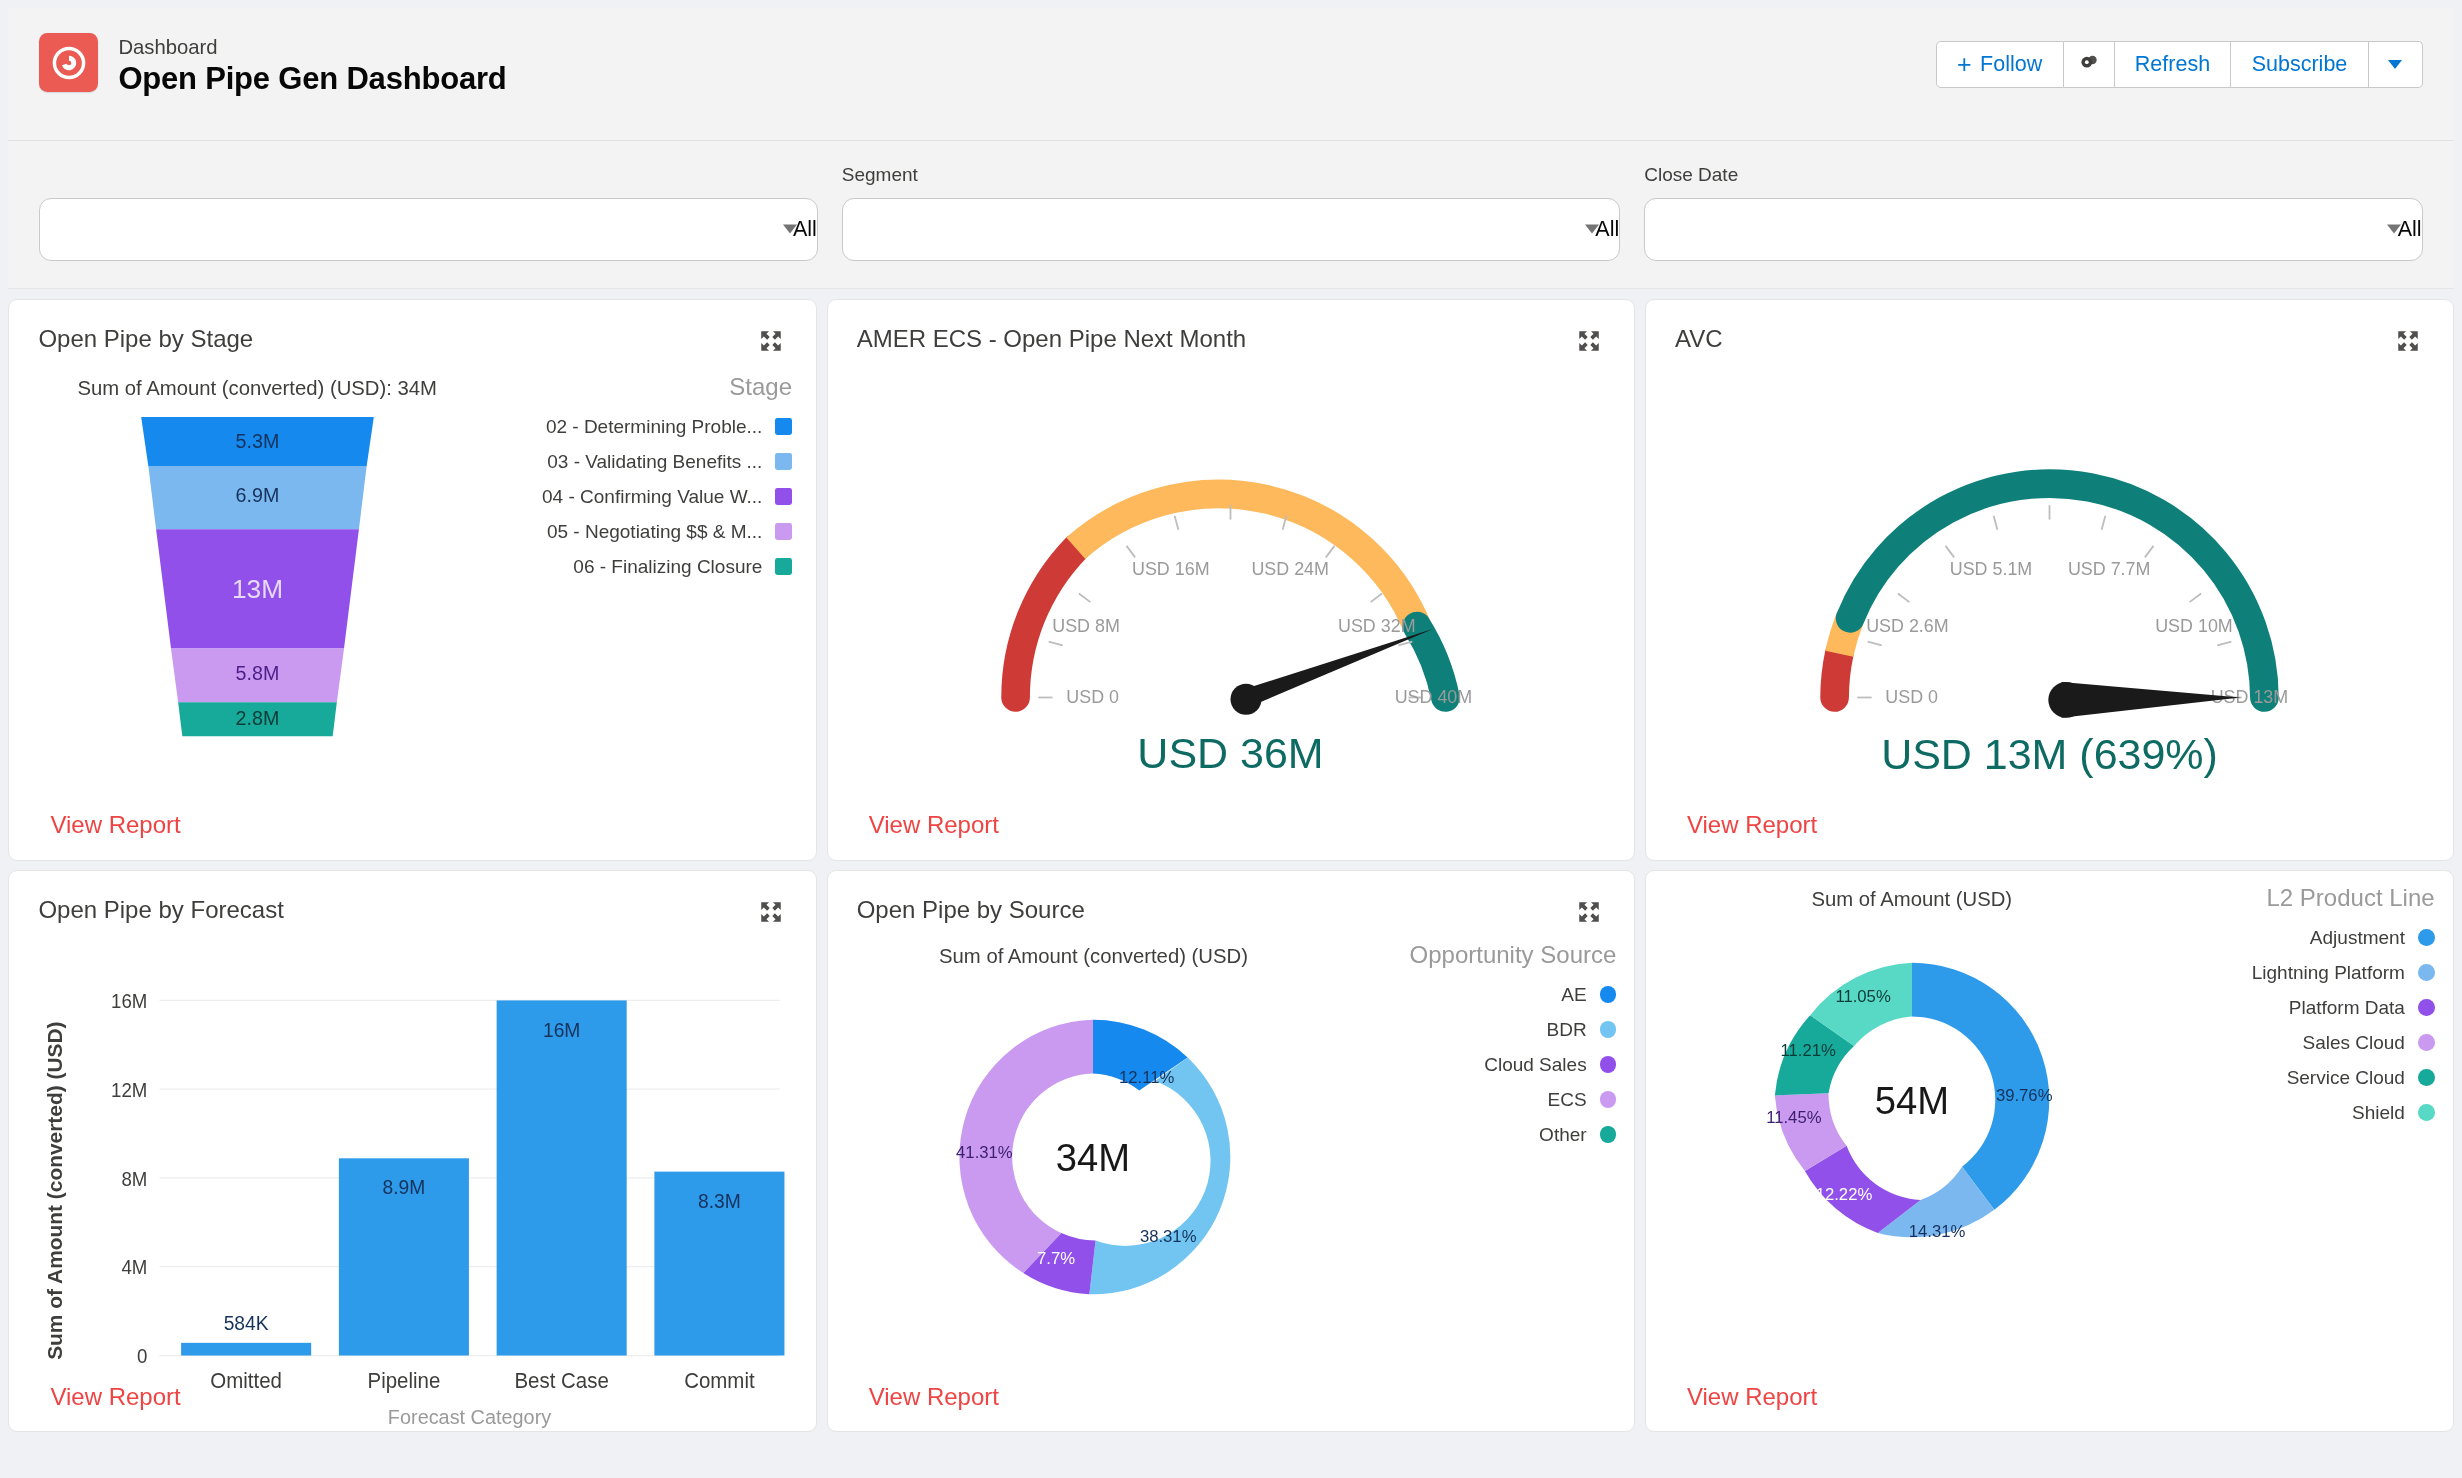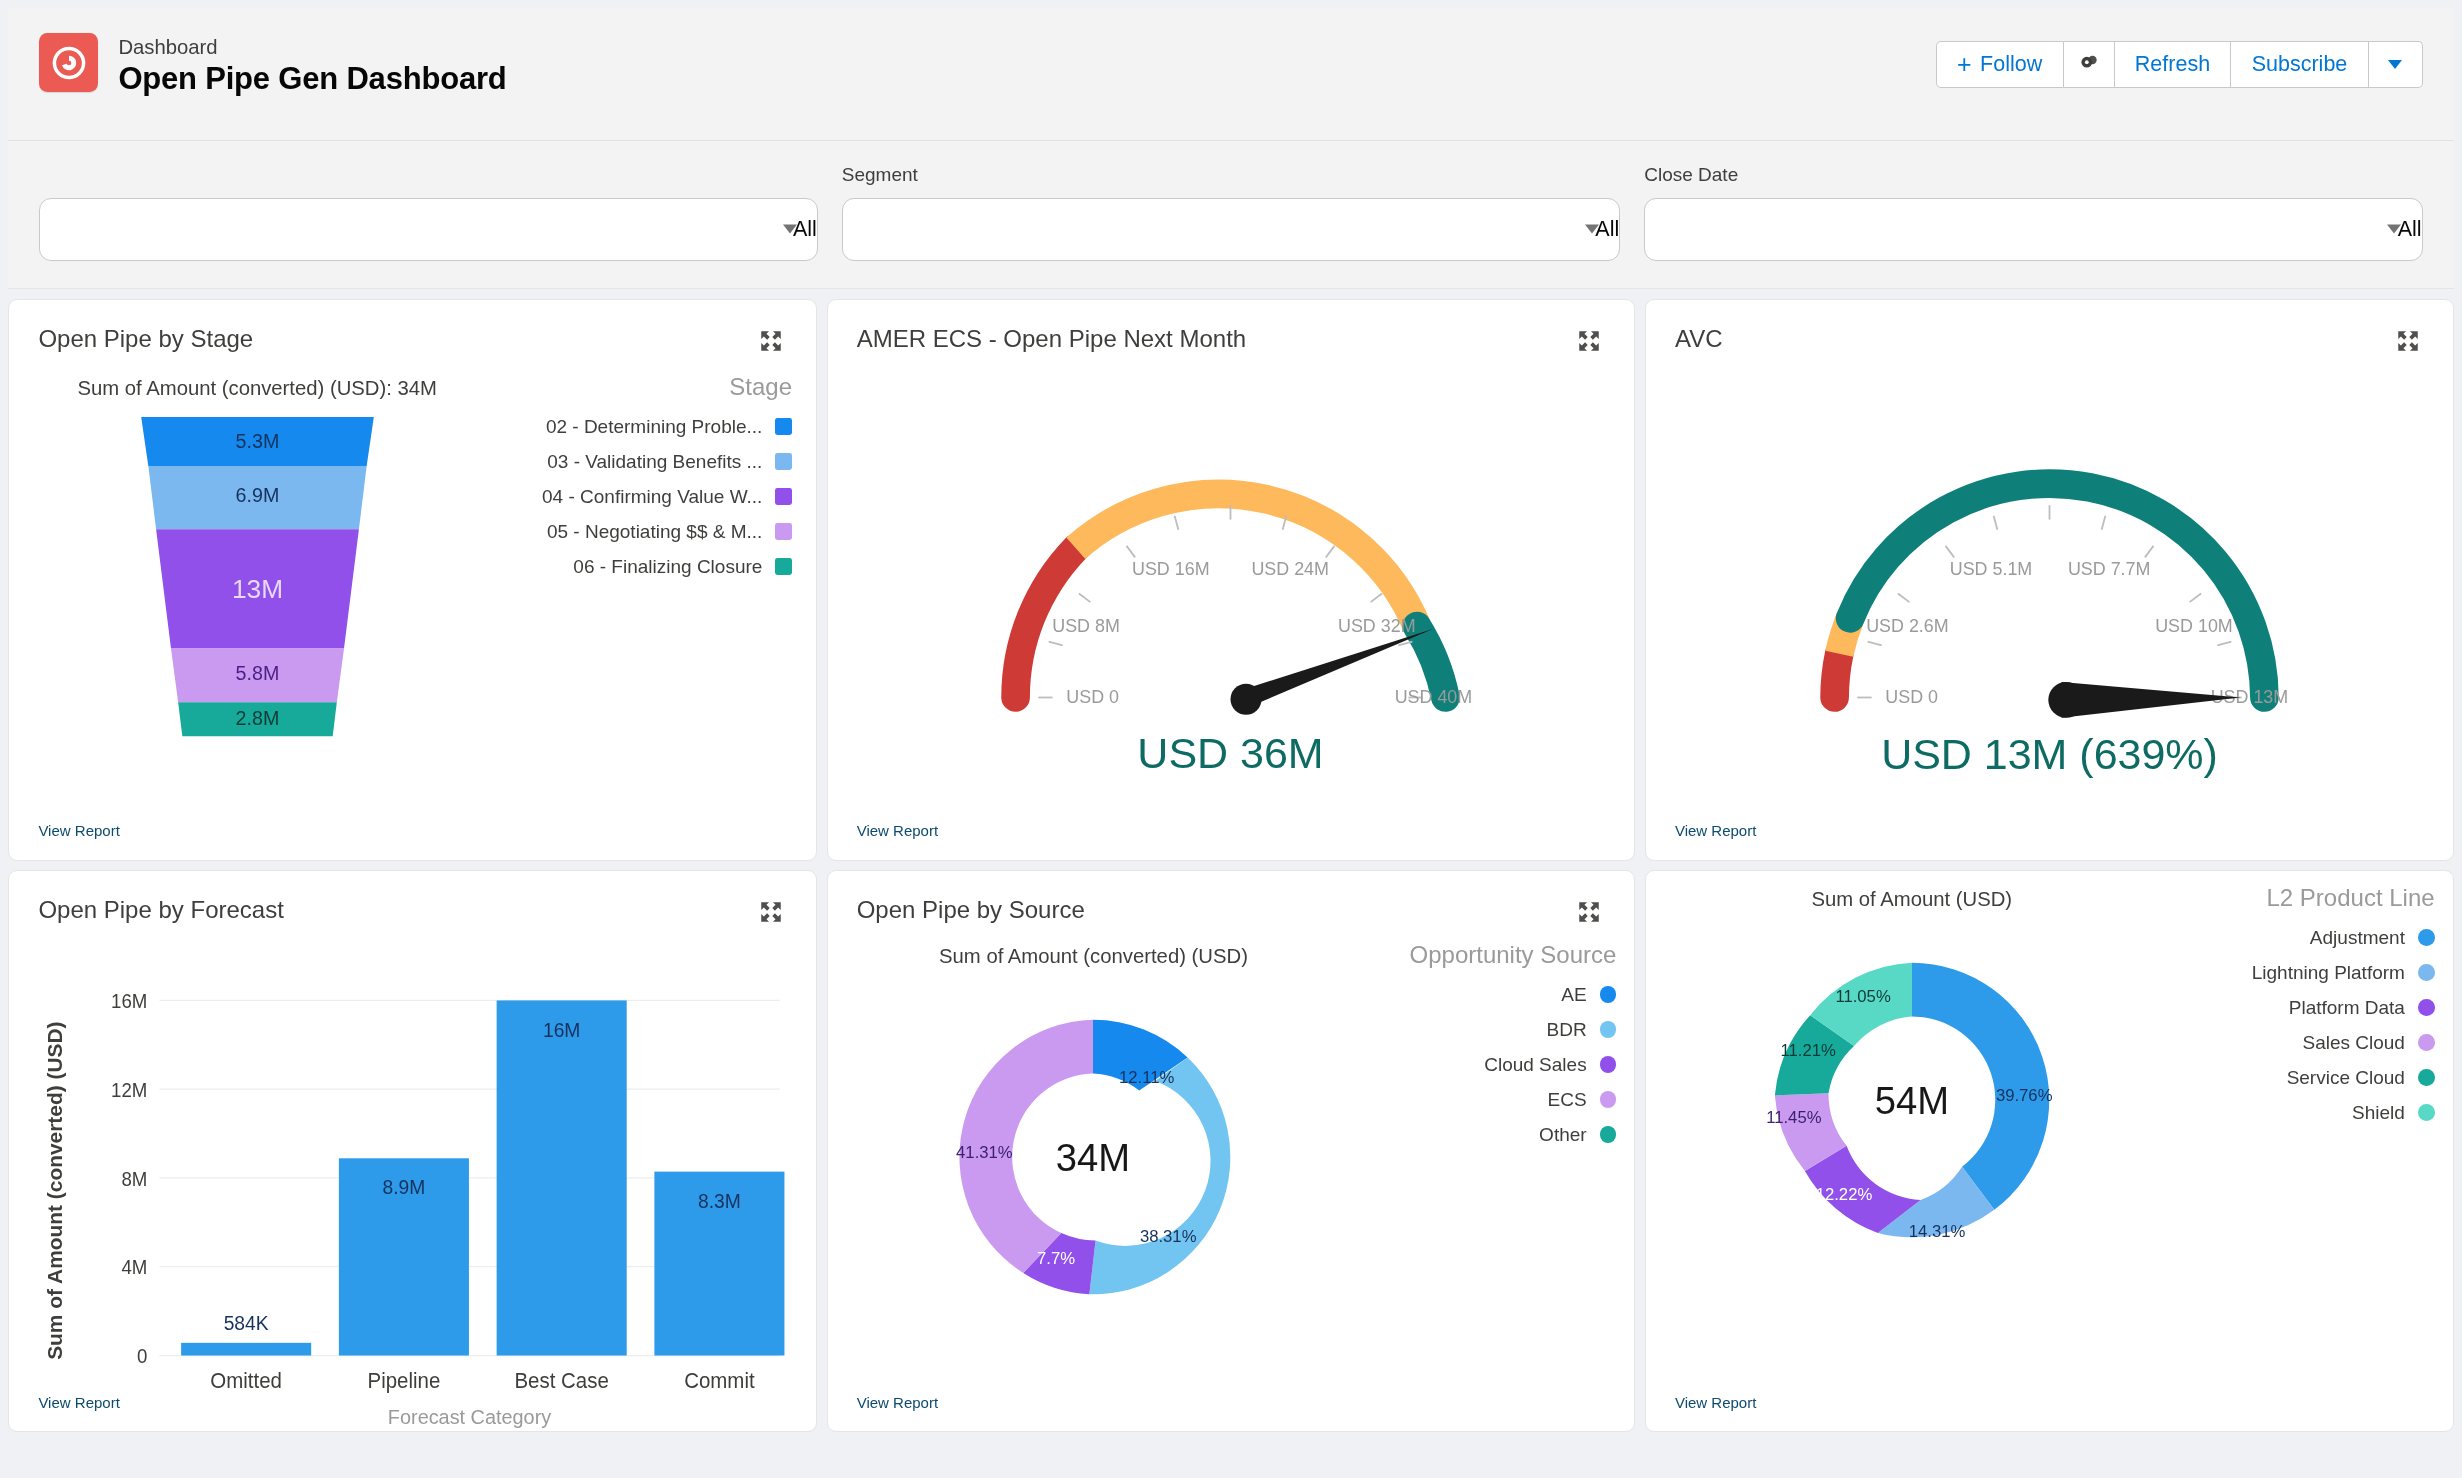--- a/index.html
+++ b/index.html
@@ -106,22 +106,22 @@
     padding: 25px 29px 0 29px;
     flex: none;
   }
   .card-title { font-size: 24px; color: #3E3E3C; font-weight: 400; line-height: 1.2; }
   .expand-btn {
     width: 32px; height: 32px; cursor: pointer; flex: none;
     display: flex; align-items: center; justify-content: center;
   }
   .card-body { flex: 1; position: relative; min-height: 0; }
   .view-report {
-    position: absolute; left: 29px; bottom: 20.3px;
-    font-size: 15px; color: #0c4a6e; text-decoration: none; cursor: pointer;
+    position: absolute; left: 41px; bottom: 20.3px;
+    font-size: 24px; color: #ef4444; text-decoration: none; cursor: pointer;
   }
 
   
   .funnel-wrap { display: flex; height: 100%; padding: 0 24px; }
   .funnel-left { flex: 1; display: flex; flex-direction: column; align-items: center; padding-top: 20.3px; }
   .funnel-measure { font-size: 20.3px; color: #3E3E3C; margin-bottom: 16.7px; white-space: nowrap; }
   .funnel-svg { display: block; }
   .funnel-label { font-size: 33px; font-weight: 400; }
   .funnel-label.big { font-size: 44px; }
   .funnel-right { width: 311px; padding-top: 16.7px; }

